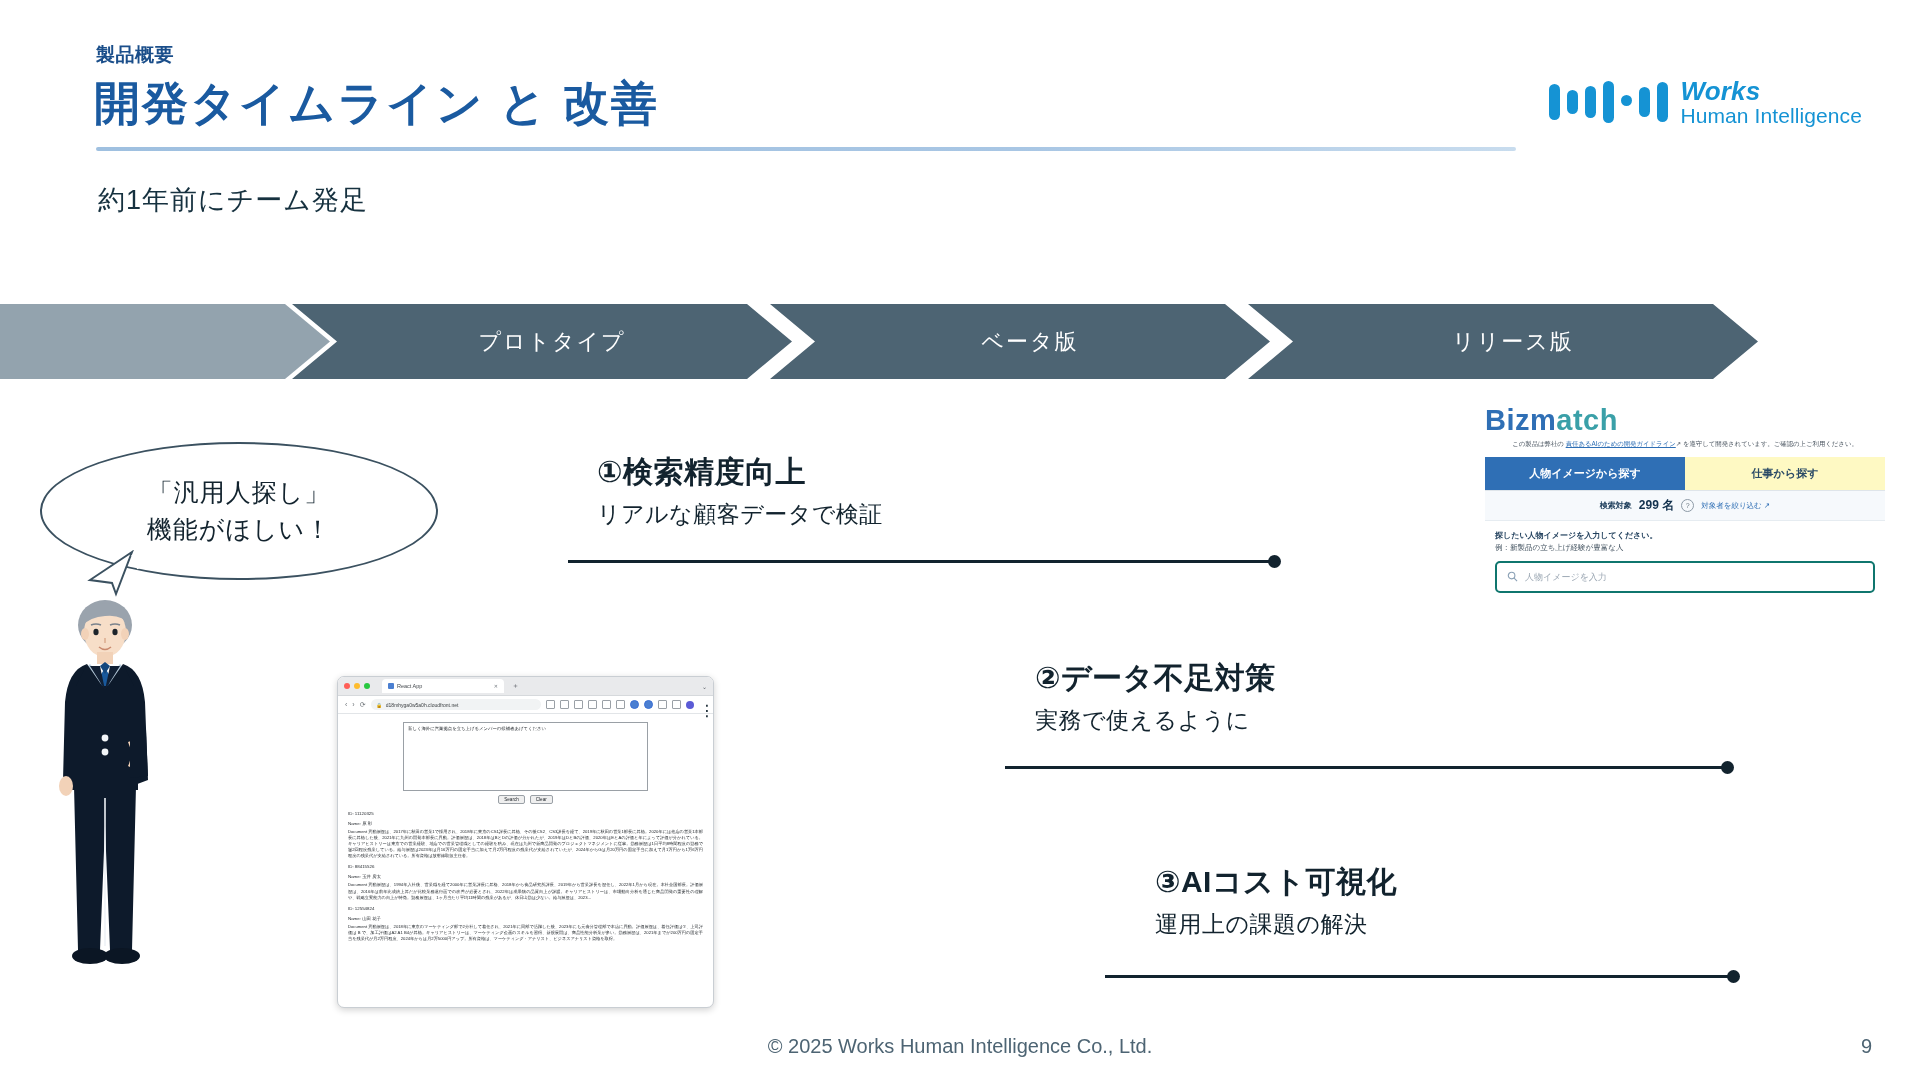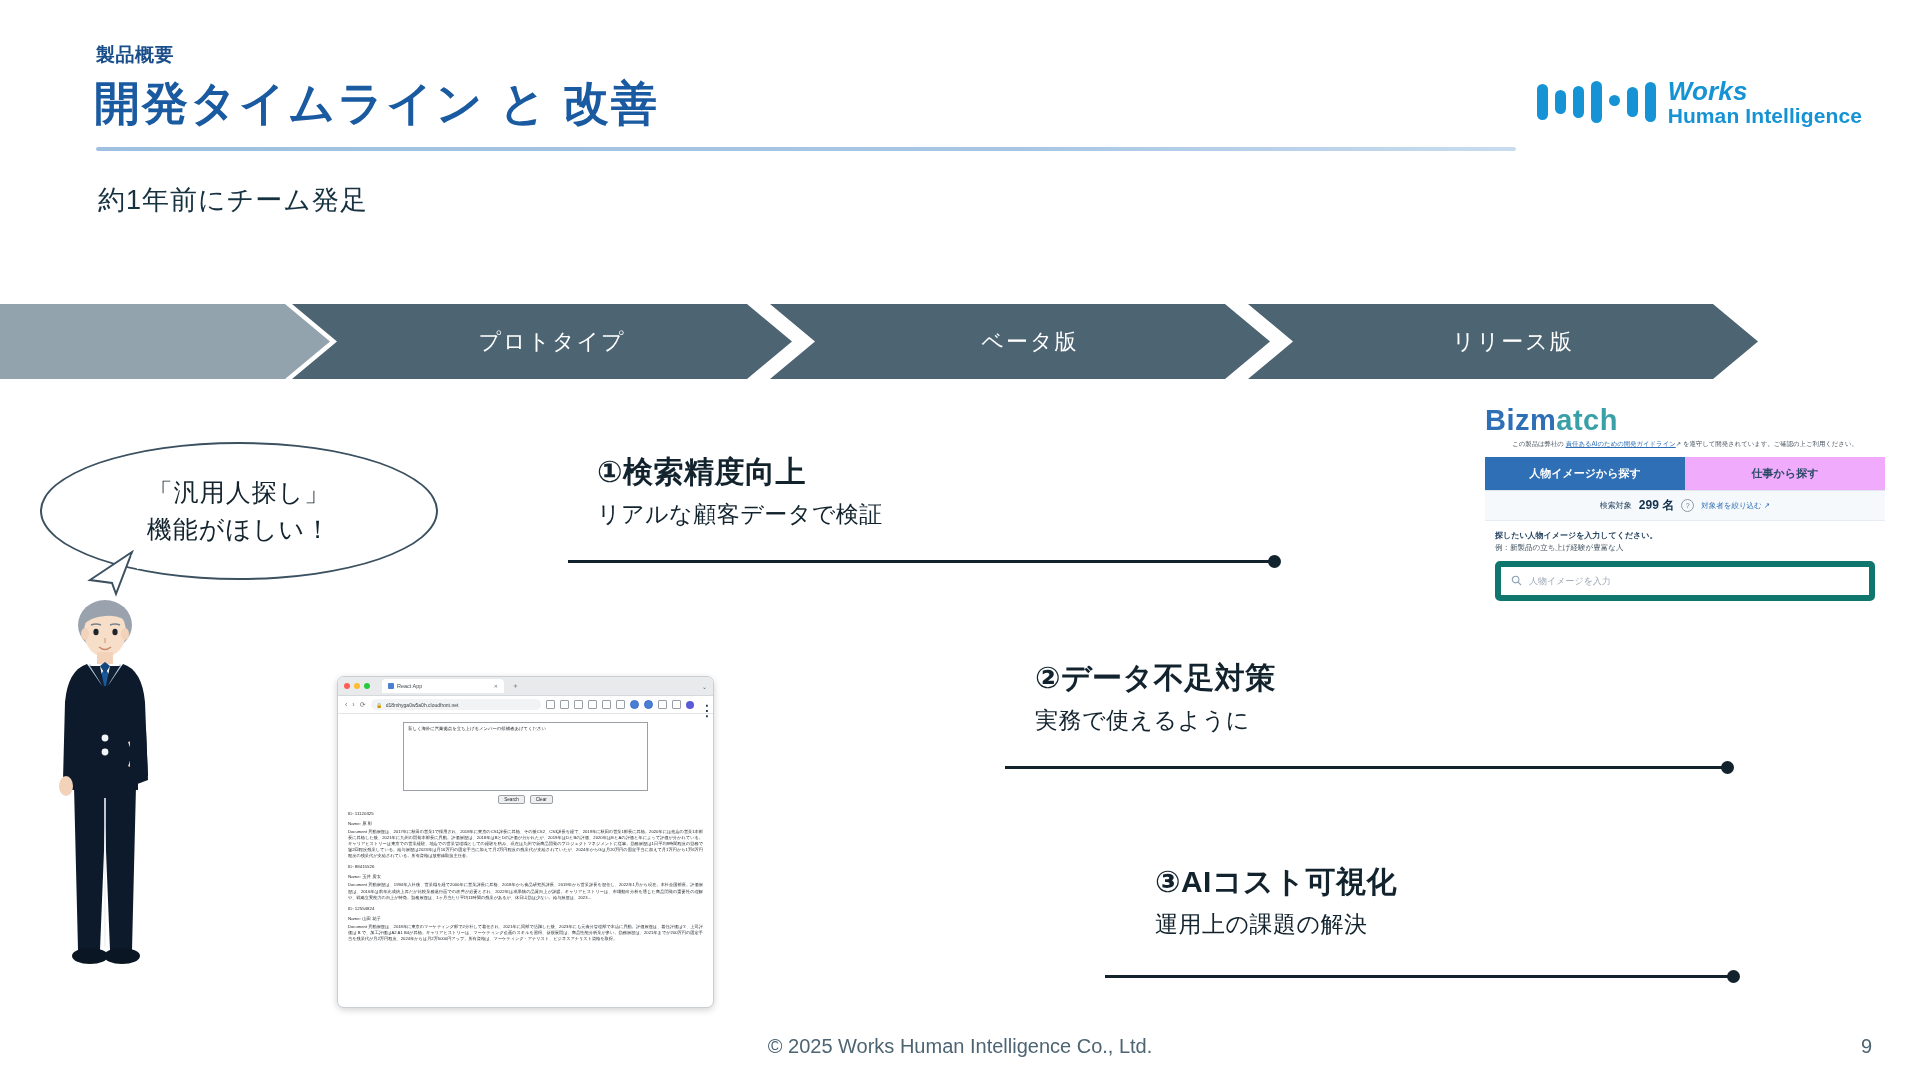--- a/index.html
+++ b/index.html
@@ -34,21 +34,21 @@
     position:absolute;left:98px;top:182px;
     font-size:27px;color:#16313f;letter-spacing:1px;
   }
 
   
   .logo{position:absolute;right:58px;top:78px;display:flex;align-items:center;gap:12px;}
   .logo-bars{display:flex;align-items:center;gap:7px;height:44px;}
   .logo-bars i{display:block;background:#1593d4;border-radius:6px;width:11px;}
   .logo-words{line-height:1.02;color:#1593d4;}
   .logo-words .l1{font-size:26px;font-weight:bold;letter-spacing:.2px;font-style:italic;}
-  .logo-words .l2{font-size:21px;font-weight:bold;letter-spacing:.1px;}
+  .logo-words .l2{font-size:21px;font-weight:normal;letter-spacing:.1px;}
 
   
   .chevrons{position:absolute;left:0;top:288px;width:1920px;height:75px;}
   .chev{
     position:absolute;top:16px;height:75px;
     display:flex;align-items:center;justify-content:center;
     color:#ffffff;font-size:22px;letter-spacing:2px;
   }
   .chev.c0{left:0;width:330px;background:#93a3ae;
     clip-path:polygon(0 0, 285px 0, 330px 50%, 285px 100%, 0 100%);}
@@ -129,35 +129,35 @@
   }
   .biz-logo{text-align:left;font-size:29px;font-weight:bold;letter-spacing:.5px;
     padding-top:6px;}
   .biz-logo .b1{color:#2f6fb5;}
   .biz-logo .b2{color:#3aa0a8;}
   .biz-note{font-size:6.4px;color:#4a5560;text-align:center;margin-top:3px;}
   .biz-note a{color:#2f6fb5;text-decoration:underline;}
   .biz-tabs{display:flex;margin-top:8px;border-bottom:1px solid #dfe5ea;}
   .biz-tab{flex:1;text-align:center;font-size:11px;font-weight:bold;padding:9px 16px;}
   .biz-tab.active{background:#2f6fb5;color:#fff;}
-  .biz-tab.idle{color:#2a4a66;background:#f0abfc;}
+  .biz-tab.idle{color:#2a4a66;background:#fef9c3;}
   .biz-quota{background:#eaf2fa;text-align:center;font-size:8px;color:#22415e;
     padding:6px 0;font-weight:bold;}
   .biz-count{background:#f6f9fc;text-align:center;padding:6px 0;
     display:flex;align-items:center;justify-content:center;gap:7px;
     border-bottom:1px solid #e6ecf1;}
-  .biz-count .lbl{font-size:8px;color:#22415e;font-weight:normal;}
+  .biz-count .lbl{font-size:8px;color:#22415e;font-weight:bold;}
   .biz-count .num{font-size:12px;color:#12314d;font-weight:bold;}
   .biz-count .q{width:11px;height:11px;border:1px solid #8d9aa6;border-radius:50%;
     font-size:7px;color:#6b7883;display:flex;align-items:center;justify-content:center;}
   .biz-count .lnk{font-size:7.5px;color:#2f6fb5;}
   .biz-prompt{padding:9px 10px 0 10px;}
   .biz-prompt .p1{font-size:8px;font-weight:bold;color:#22415e;}
   .biz-prompt .p2{font-size:7.5px;color:#3c4c5a;margin-top:2px;}
-  .biz-input{margin:8px 10px 0 10px;border:6px solid #0f766e;border-radius:5px;
+  .biz-input{margin:8px 10px 0 10px;border:2px solid #0f766e;border-radius:5px;
     height:28px;display:flex;align-items:center;gap:7px;padding:0 10px;
     font-size:9px;color:#9aa6b2;background:#fff;}
 
   
   .feat{position:absolute;}
   .feat .h{font-size:30px;font-weight:bold;color:#12232e;letter-spacing:.5px;
     white-space:nowrap;}
   .feat .s{font-size:23px;color:#12232e;margin-top:6px;letter-spacing:.5px;
     white-space:nowrap;}
   .fline{position:absolute;height:3px;background:#12232e;}

